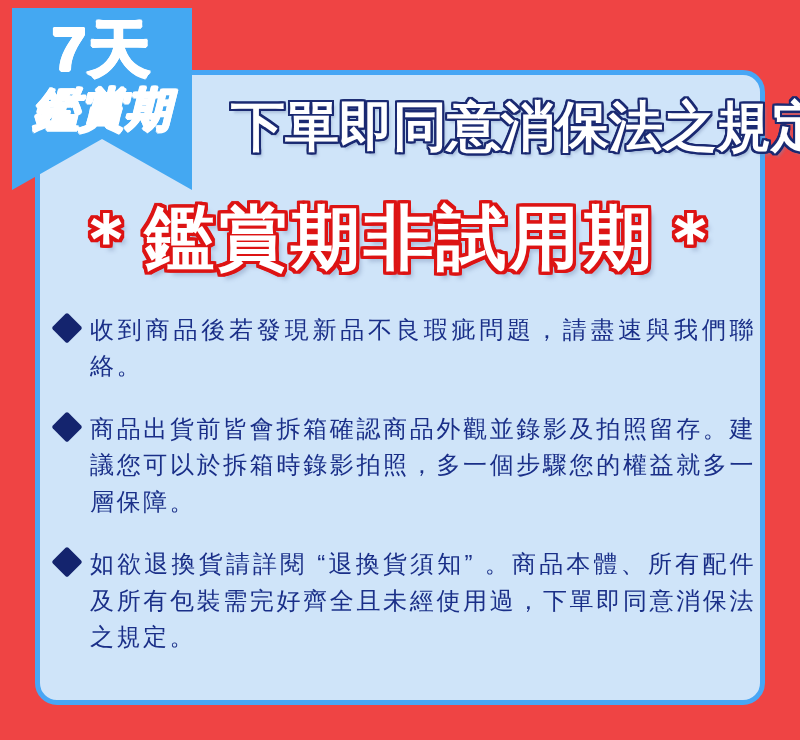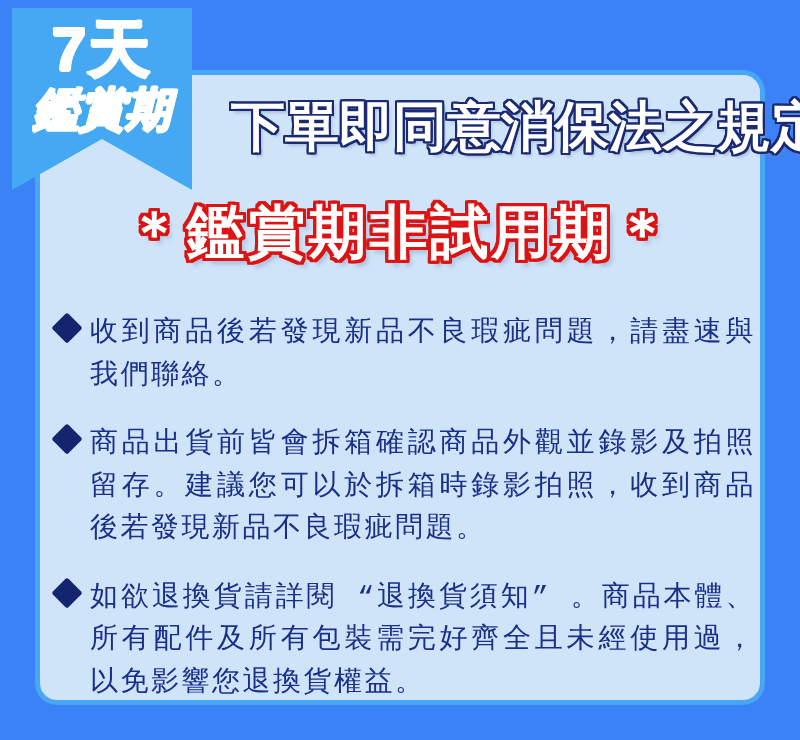--- a/index.html
+++ b/index.html
@@ -12,21 +12,21 @@
     width: 800px;
     height: 740px;
     overflow: hidden;
     font-family: "Liberation Sans", "DejaVu Sans", sans-serif;
   }
 
   .poster {
     position: relative;
     width: 800px;
     height: 740px;
-    background: #3b82f6;
+    background: #ef4444;
   }
 
   
   .card {
     position: absolute;
     left: 35px;
     top: 70px;
     width: 730px;           
     height: 635px;
     box-sizing: border-box;
@@ -98,21 +98,21 @@
   }
 
   
   .subhead {
     position: absolute;
     left: 35px;
     top: 202px;
     width: 730px;
     z-index: 3;
     text-align: center;
-    font-size: 58px;
+    font-size: 70px;
     font-weight: bold;
     letter-spacing: 3px;
     line-height: 1.05;
     white-space: nowrap;
     color: #ffffff;
     text-shadow:
       -3px -3px 0 #dd1414, -2px -3px 0 #dd1414, -1px -3px 0 #dd1414,
        0px -3px 0 #dd1414,  1px -3px 0 #dd1414,  2px -3px 0 #dd1414,
        3px -3px 0 #dd1414,
       -3px -2px 0 #dd1414,  3px -2px 0 #dd1414,
@@ -133,24 +133,24 @@
     top: 312px;
     width: 700px;
     z-index: 3;
   }
   .bullet {
     position: relative;
     display: block;
     margin-bottom: 26px;
     padding-left: 34px;
     color: #1a2f88;
-    font-size: 28px;
+    font-size: 24px;
     line-height: 1.52;
     letter-spacing: 2.5px;
-    font-family: Liberation Mono, monospace;
+    font-family: Liberation Sans, sans-serif;
     text-align: justify;
   }
   .bullet:last-child { margin-bottom: 0; }
   .bullet .dia {
     position: absolute;
     left: 0;
     top: 5px;
     width: 22px;
     height: 22px;
     background: #14246e;
@@ -179,23 +179,23 @@
 
   <div class="body-list">
 
     <div class="bullet">
       <span class="dia"></span>
       <span class="txt">收到商品後若發現新品不良瑕疵問題，請盡速與我們聯絡。</span>
     </div>
 
     <div class="bullet">
       <span class="dia"></span>
-      <span class="txt">商品出貨前皆會拆箱確認商品外觀並錄影及拍照留存。建議您可以於拆箱時錄影拍照，收到商品後若發現新品不良瑕疵問題。</span>
+      <span class="txt">商品出貨前皆會拆箱確認商品外觀並錄影及拍照留存。建議您可以於拆箱時錄影拍照，多一個步驟您的權益就多一層保障。</span>
     </div>
 
     <div class="bullet">
       <span class="dia"></span>
-      <span class="txt">如欲退換貨請詳閱 “退換貨須知” 。商品本體、所有配件及所有包裝需完好齊全且未經使用過，以免影響您退換貨權益。</span>
+      <span class="txt">如欲退換貨請詳閱 “退換貨須知” 。商品本體、所有配件及所有包裝需完好齊全且未經使用過，下單即同意消保法之規定。</span>
     </div>
 
   </div>
 
 </div>
 
 </body></html>

